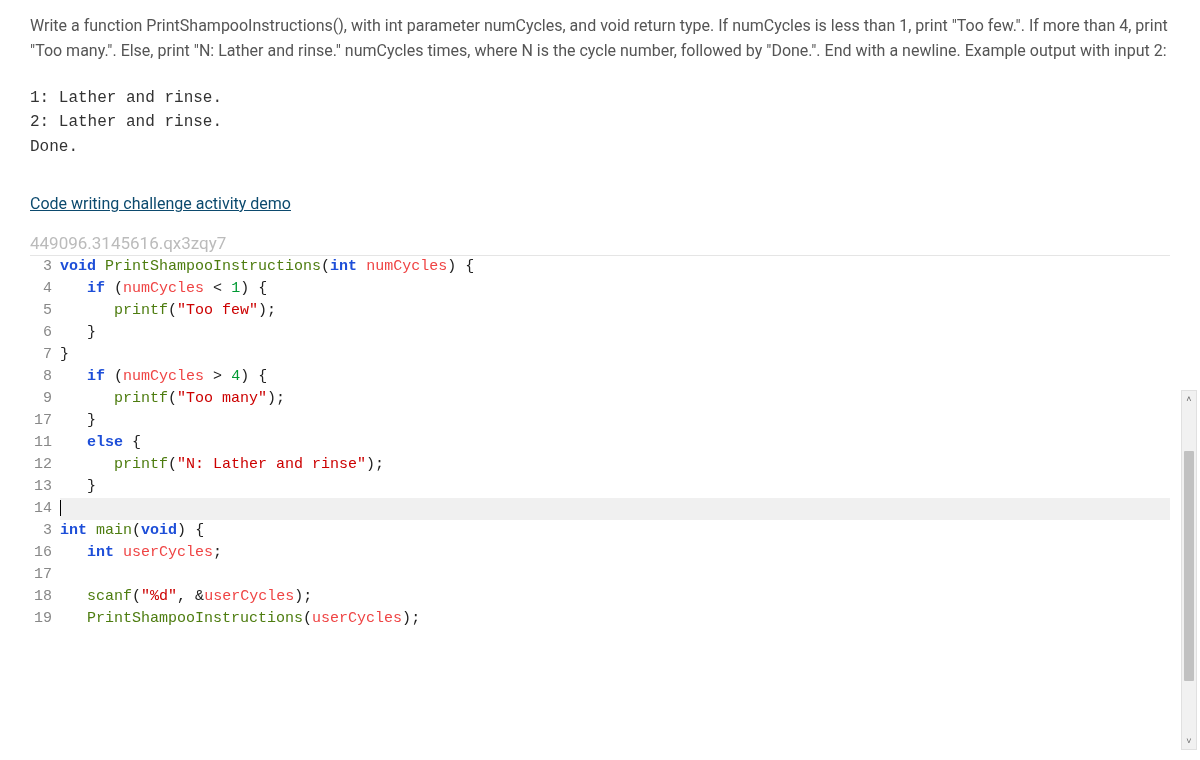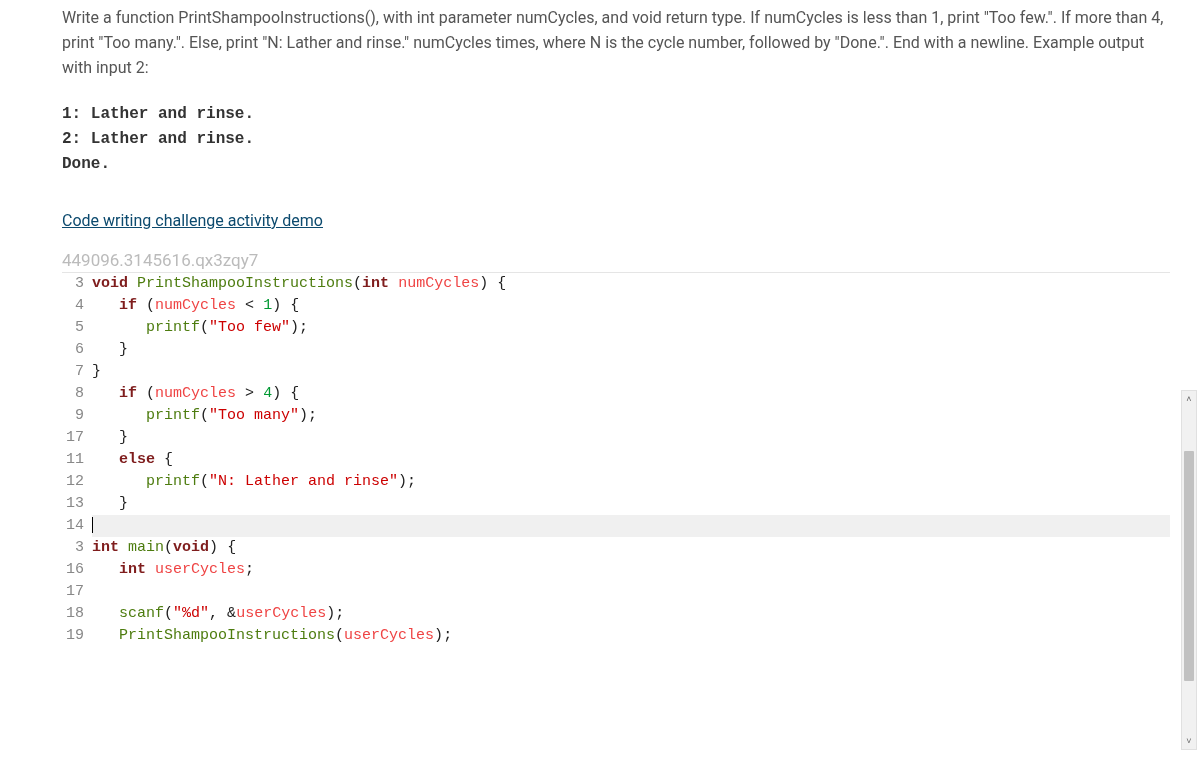--- a/index.html
+++ b/index.html
@@ -8,37 +8,35 @@
     padding: 0;
     font-family: -apple-system, BlinkMacSystemFont, "Segoe UI", Roboto, Helvetica, Arial, sans-serif;
     background: #fff;
     color: #444;
     width: 1200px;
     height: 760px;
     overflow: hidden;
     position: relative;
   }
   .content {
-    padding: 6px 30px 0 30px;
-    margin-left: 32px;
+    padding: 14px 30px 0 30px;
   }
   .instructions {
     font-size: 16px;
     line-height: 1.55;
     color: #555;
     margin-bottom: 22px;
   }
   .example-output {
     font-family: "Courier New", Courier, monospace;
     font-size: 16px;
     line-height: 1.55;
     color: #333;
     margin-bottom: 34px;
     white-space: pre;
-    font-weight: bold;
   }
   .hint {
     font-size: 16px;
     color: #555;
     margin-bottom: 24px;
   }
   .demo-link {
     color: #0c4a6e;
     text-decoration: underline;
     font-size: 16px;
@@ -75,21 +73,21 @@
     flex: 1;
     white-space: pre;
     color: #222;
   }
   .code-lines .line {
     height: 22px;
   }
   .line.current {
     background: #f0f0f0;
   }
-  .kw { color: #7f1d1d; font-weight: bold; }
+  .kw { color: #1d4ed8; font-weight: bold; }
   .ident { color: #ef4444; font-family: Liberation Mono, monospace; }
   .fn { color: #4d7c0f; }
   .num { color: #009933; }
   .str { color: #cc0000; }
   .op { color: #222; }
   .punct { color: #222; }
   .cursor {
     display: inline-block;
     width: 1px;
     height: 16px;

